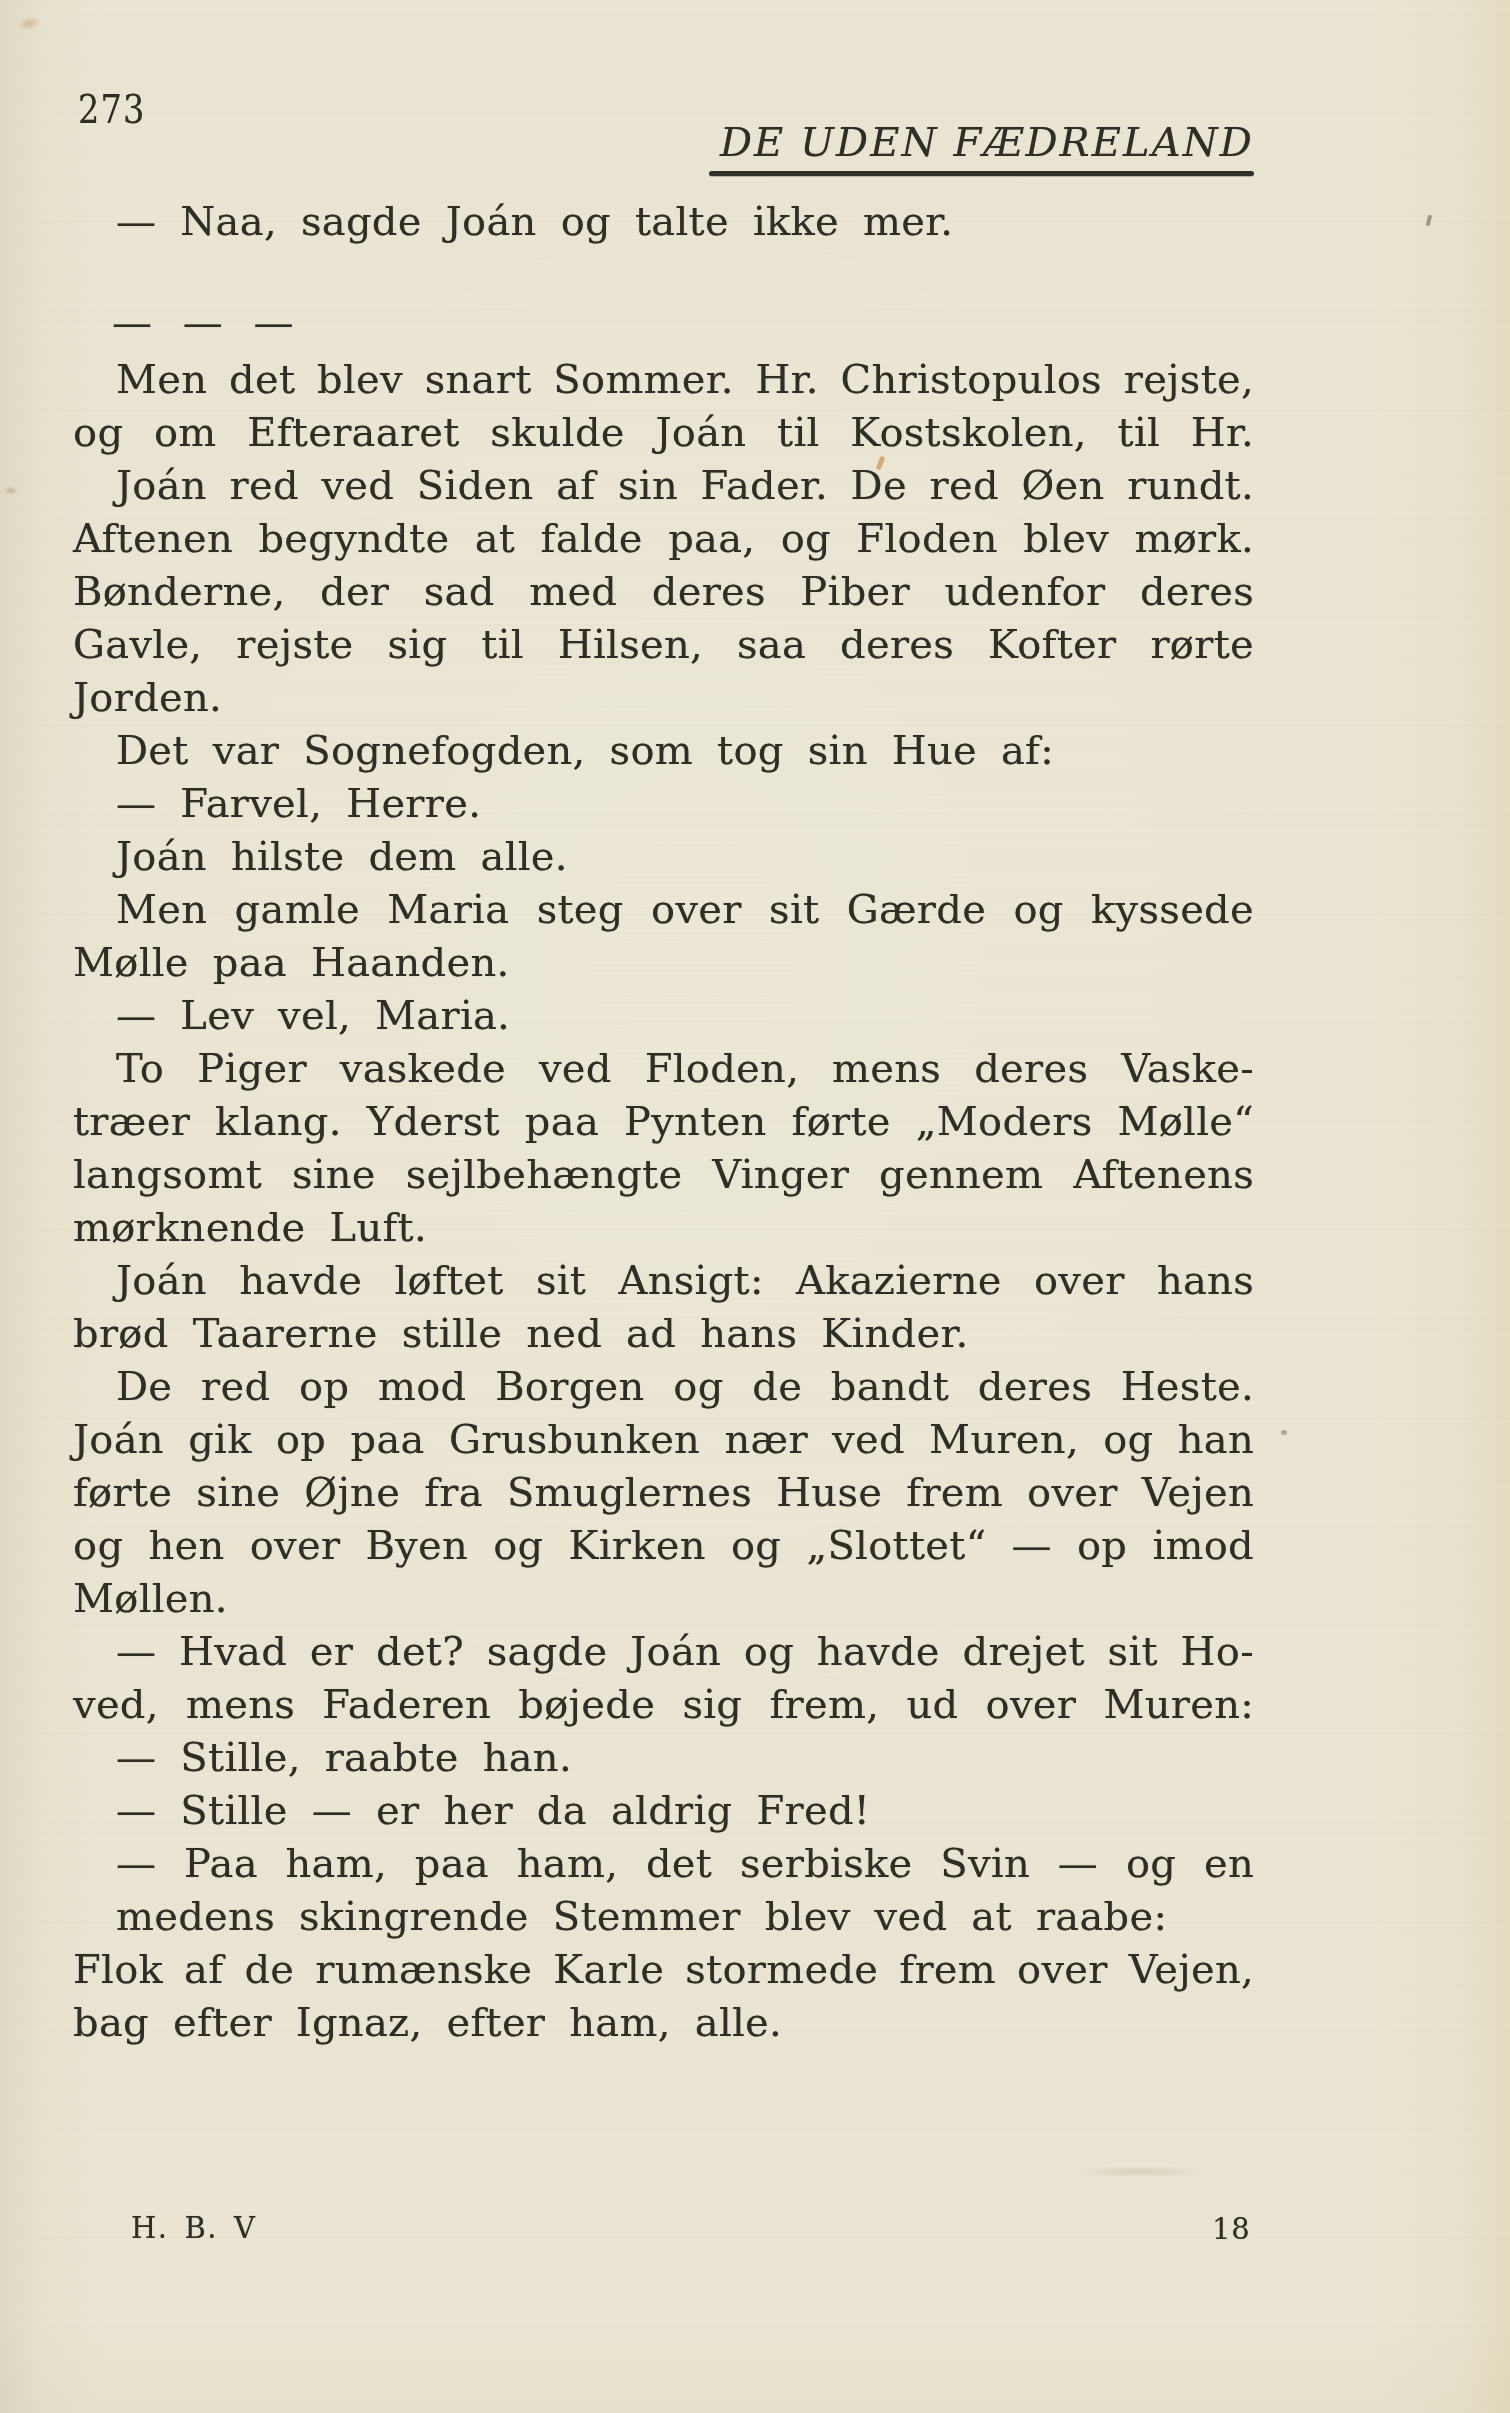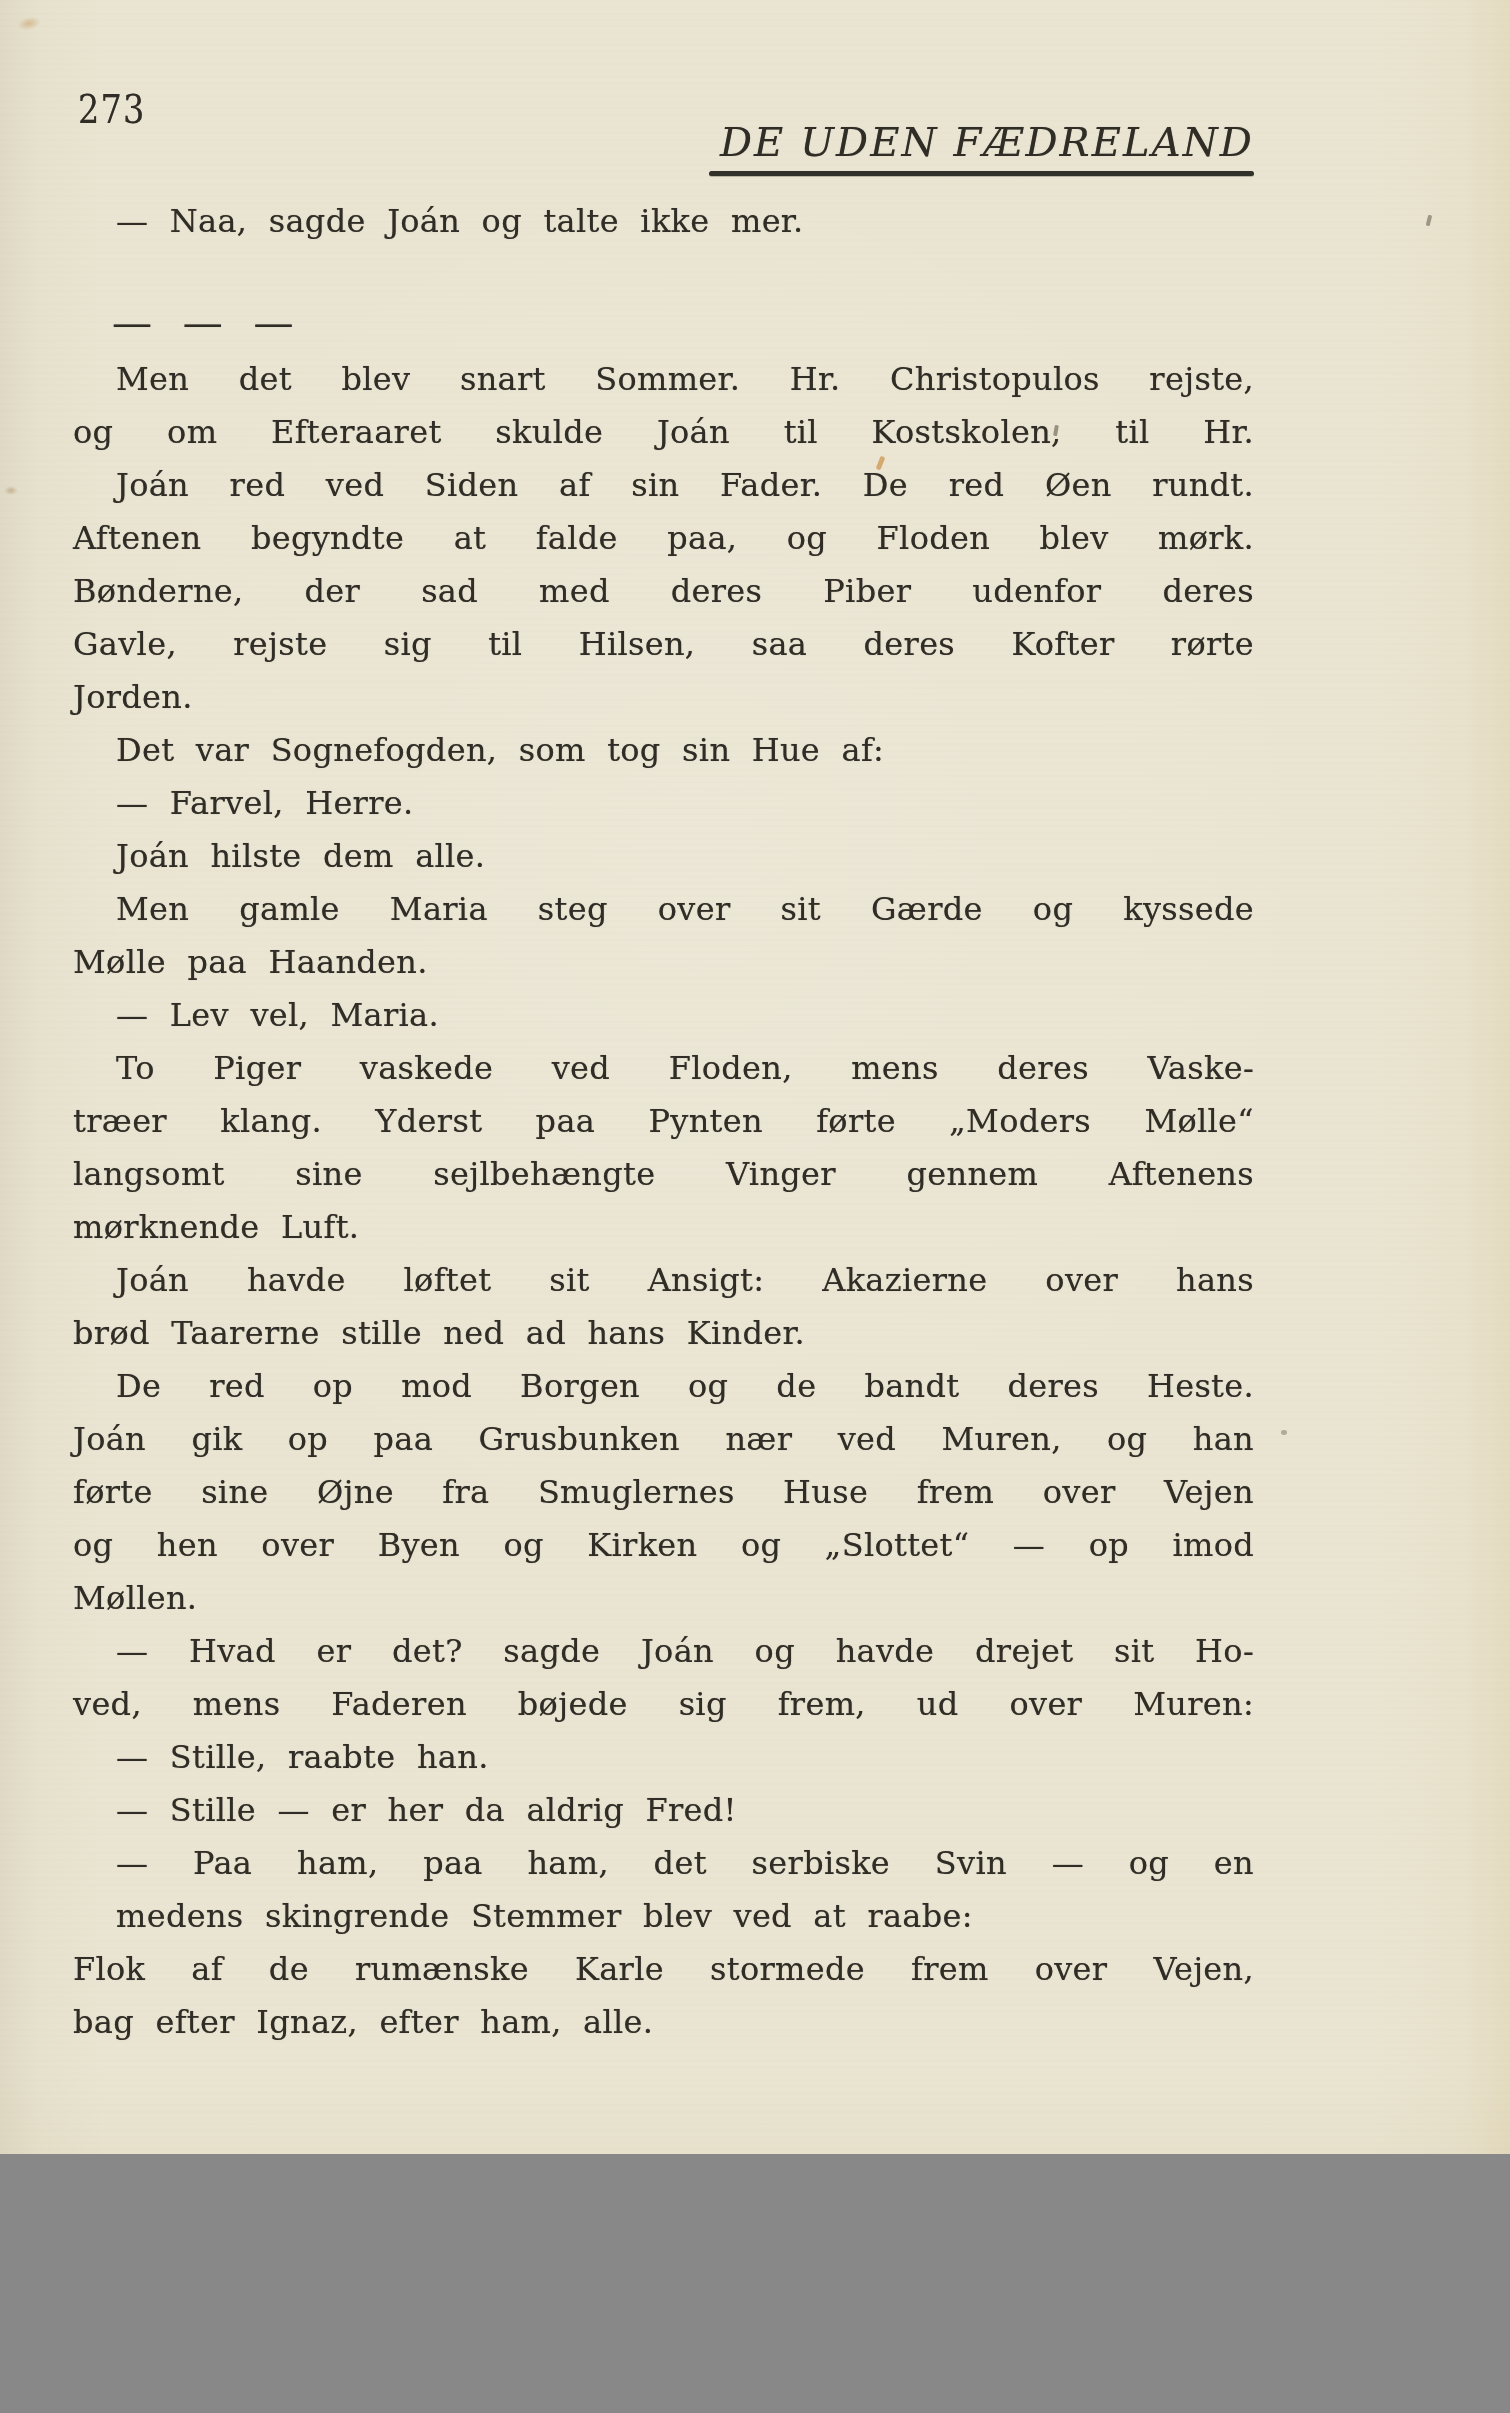--- a/index.html
+++ b/index.html
@@ -1,18 +1,18 @@
 <!DOCTYPE html>
 <html style="font-size:11px"><head>
 <meta charset="utf-8">
 <style>
   html,body{margin:0;padding:0;background:#888;}
   .page{
     position:relative;
-    width:1511px;height:2154px;
+    width:1511px;height:2413px;
     background:#eae5d2;
     font-family:"DejaVu Serif","Liberation Serif",serif;
     color:#2f2d26;
     overflow:hidden;
   }
   
   .vignette{
     position:absolute;inset:0;pointer-events:none;
     background:
       radial-gradient(ellipse 70% 55% at 46% 40%, rgba(255,255,255,0.09), rgba(255,255,255,0) 70%),
@@ -38,21 +38,21 @@
     font-style:italic;font-size:40px;letter-spacing:2.1px;line-height:45px;
     white-space:nowrap;
   }
   .rh-rule{
     height:4.9px;background:#31302a;margin-top:6.3px;border-radius:2.8px;
     box-shadow:0 0.7px 0 rgba(49,48,42,0.35);
   }
 
   .ln{
     position:relative;width:1181px;
-    font-size:32px;line-height:53px;
+    font-size:40px;line-height:53px;
     letter-spacing:0.3px;word-spacing:11px;
     white-space:nowrap;
   }
   .jst{
     white-space:normal;
     text-align:justify;text-align-last:justify;
     word-spacing:5.6px;
   }
   .ind{padding-left:43px;}
   .jst.ind{width:1138px;}

